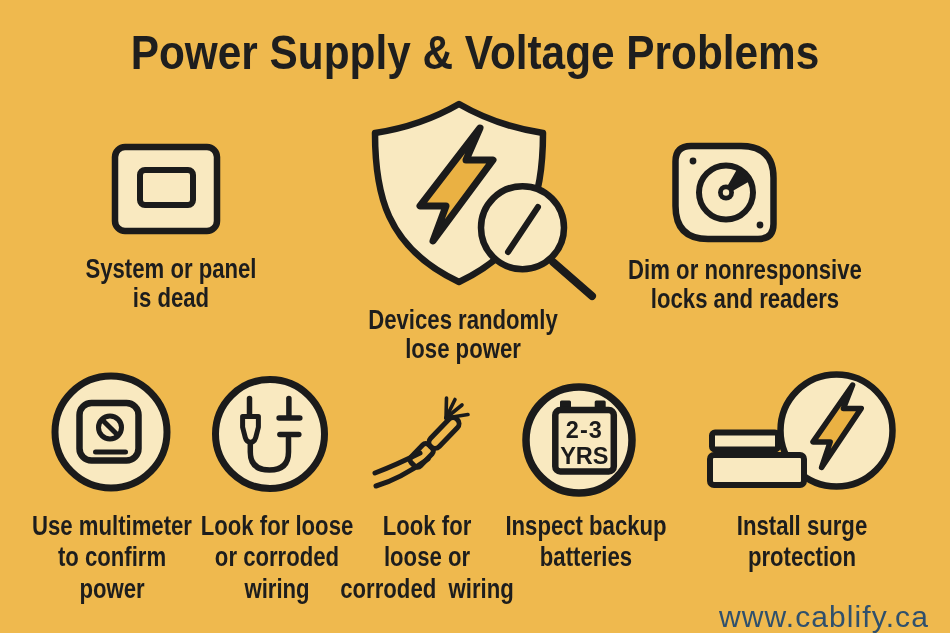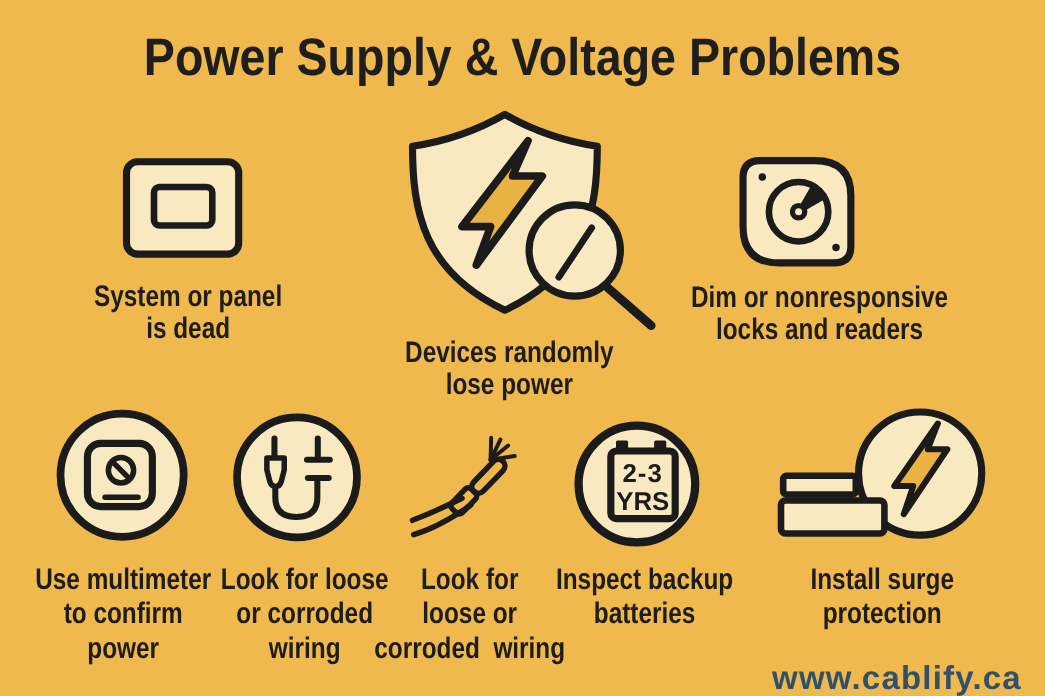--- a/index.html
+++ b/index.html
@@ -19,21 +19,21 @@
   .icon{position:absolute;}
   .label{
     position:absolute;text-align:center;font-weight:bold;
     font-size:27px;line-height:29px;color:#1d1d1d;
     transform:scaleX(0.82);
   }
   .label div{white-space:pre;}
   .label-bottom{line-height:31.5px;}
   .watermark{
     position:absolute;right:21px;top:600px;
-    font-size:30px;font-weight:bold;color:#30506c;
+    font-size:30px;font-weight:normal;color:#30506c;
     letter-spacing:1.1px;
   }
 </style>
 </head>
 <body>
 
 <div class="canvas">
 
   <div class="title">Power Supply &amp; Voltage Problems</div>
 

